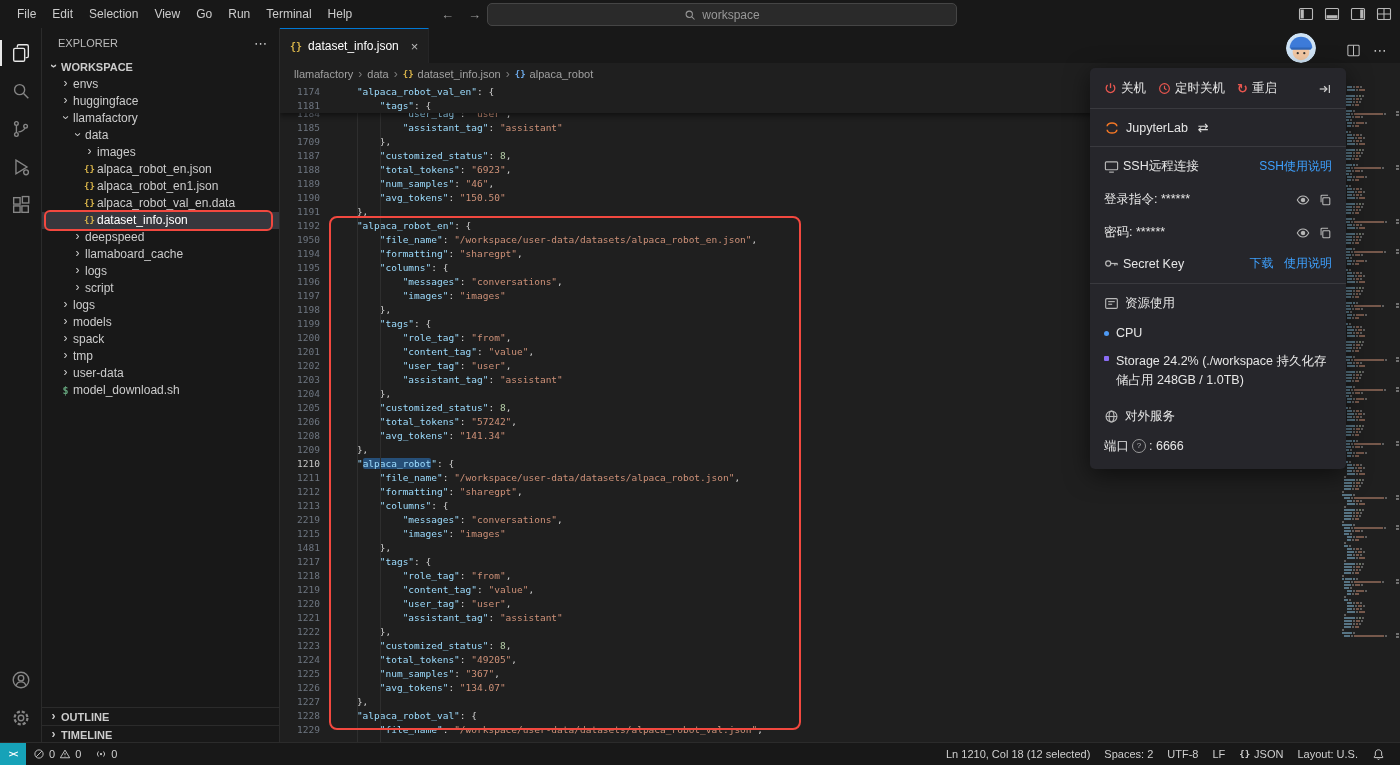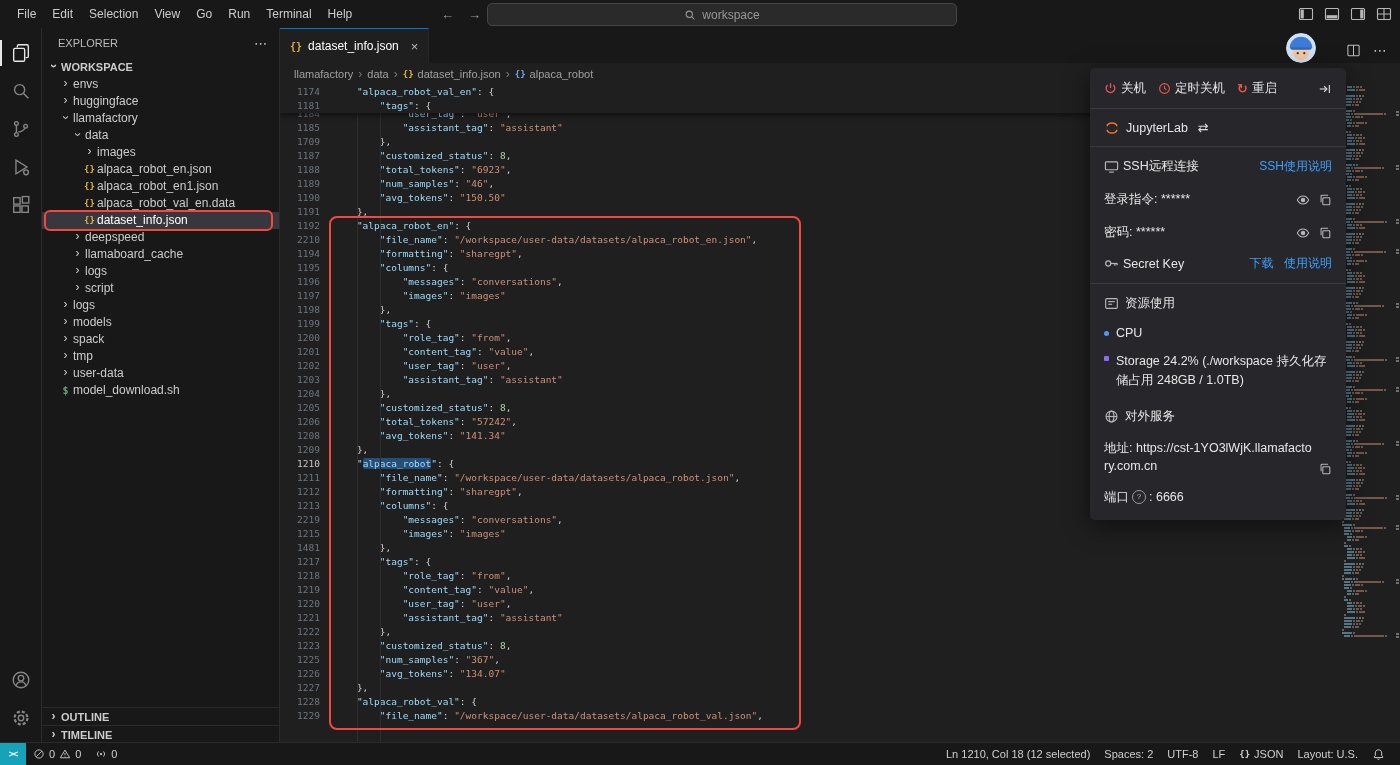--- a/index.html
+++ b/index.html
@@ -369,21 +369,21 @@
             </div>
             <div class="code-row">
               <span class="ln">1191</span>
               <span class="code">    <span class="tk-p">},</span></span>
             </div>
             <div class="code-row">
               <span class="ln">1192</span>
               <span class="code">    <span class="tk-k">"alpaca_robot_en"</span><span class="tk-p">: {</span></span>
             </div>
             <div class="code-row">
-              <span class="ln">2210</span>
+              <span class="ln">1950</span>
               <span class="code">        <span class="tk-k">"file_name"</span><span class="tk-p">: </span><span class="tk-s">"/workspace/user-data/datasets/alpaca_robot_en.json"</span><span class="tk-p">,</span></span>
             </div>
             <div class="code-row">
               <span class="ln">1194</span>
               <span class="code">        <span class="tk-k">"formatting"</span><span class="tk-p">: </span><span class="tk-s">"sharegpt"</span><span class="tk-p">,</span></span>
             </div>
             <div class="code-row">
               <span class="ln">1195</span>
               <span class="code">        <span class="tk-k">"columns"</span><span class="tk-p">: {</span></span>
             </div>
@@ -487,20 +487,24 @@
               <span class="ln">1221</span>
               <span class="code">            <span class="tk-k">"assistant_tag"</span><span class="tk-p">: </span><span class="tk-s">"assistant"</span></span>
             </div>
             <div class="code-row">
               <span class="ln">1222</span>
               <span class="code">        <span class="tk-p">},</span></span>
             </div>
             <div class="code-row">
               <span class="ln">1223</span>
               <span class="code">        <span class="tk-k">"customized_status"</span><span class="tk-p">: </span><span class="tk-n">8</span><span class="tk-p">,</span></span>
+            </div>
+            <div class="code-row">
+              <span class="ln">1224</span>
+              <span class="code">        <span class="tk-k">"total_tokens"</span><span class="tk-p">: </span><span class="tk-s">"49205"</span><span class="tk-p">,</span></span>
             </div>
             <div class="code-row">
               <span class="ln">1225</span>
               <span class="code">        <span class="tk-k">"num_samples"</span><span class="tk-p">: </span><span class="tk-s">"367"</span><span class="tk-p">,</span></span>
             </div>
             <div class="code-row">
               <span class="ln">1226</span>
               <span class="code">        <span class="tk-k">"avg_tokens"</span><span class="tk-p">: </span><span class="tk-s">"134.07"</span></span>
             </div>
             <div class="code-row">
@@ -1611,27 +1615,20 @@
       <span style="line-height:1.5;">Storage 24.2% (./workspace 持久化存储占用 248GB / 1.0TB)</span>
     </div>
     <div class="pp-row mt18">
       <svg width="15" height="15" viewBox="0 0 16 16" fill="none" stroke="#b9b9b9" stroke-width="1.2">
           <circle cx="8" cy="8" r="5.8"></circle>
           <ellipse cx="8" cy="8" rx="2.6" ry="5.8"></ellipse>
           <path d="M2.2 8h11.6"></path>
         </svg>
       <span>对外服务</span>
     </div>
-    <div class="addr-wrap mt14">
-      <span class="addr-text"><span>地址:</span> <span>https://cst-1YO3lWjK.llamafactory.com.cn</span></span>
-      <svg width="14" height="14" viewBox="0 0 16 16" fill="none" stroke="#b9b9b9" stroke-width="1.2">
-          <rect x="5.5" y="5.5" width="8" height="8" rx="1"></rect>
-          <path d="M3.5 10.5v-7a1 1 0 0 1 1-1h7"></path>
-        </svg>
-    </div>
     <div class="pp-sub mt12">
       <span>端口</span>
       <span class="q-circle">?</span>
       <span>: 6666</span>
     </div>
   </div>
 
   <div class="statusbar">
     <div class="remote">
         <span>&gt;&lt;</span>

